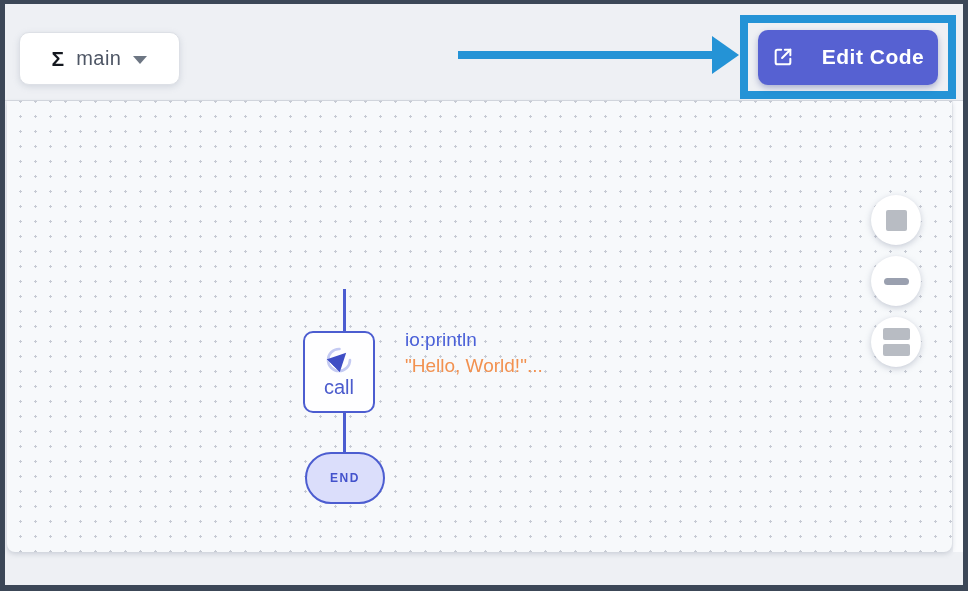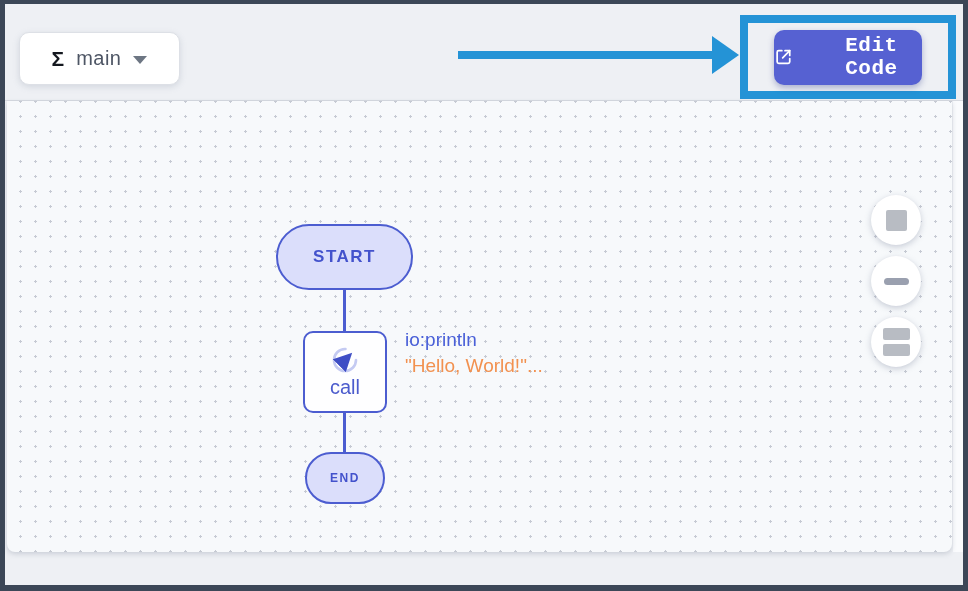--- a/index.html
+++ b/index.html
@@ -54,26 +54,26 @@
     border-bottom: 19px solid transparent;
     border-left: 27px solid #2493d6;
   }
   .highlight-box {
     position: absolute; left: 735px; top: 11px;
     width: 216px; height: 84px;
     border: 8px solid #2493d6;
     display: flex; align-items: center; justify-content: center;
   }
   .edit-code-btn {
-    width: 148px; height: 55px;
+    width: 180px; height: 55px;
     background: #5661d2;
     border: none; border-radius: 10px;
     box-shadow: 0 3px 6px rgba(50,60,140,.35);
     color: #ffffff; font-size: 21px; font-weight: 600;
-    font-family: Liberation Mono, monospace;
+    font-family: Liberation Sans, sans-serif;
     letter-spacing: .5px;
     display: flex; align-items: center; justify-content: center; gap: 28px;
     cursor: pointer;
   }
 
   
   .canvas {
     position: absolute; left: 2px; top: 97px;
     width: 945px; height: 451px;
     background-color: #f7f9fb;
@@ -101,21 +101,21 @@
   .end-node   { left: 298px; top: 351px; width: 80px;  height: 52px; border-radius: 26px; font-size: 12px; }
 
   .connector {
     position: absolute; width: 3px; background: #4c5dd0;
   }
   .connector-1 { left: 336px; top: 188px; height: 43px; }
   .connector-2 { left: 336px; top: 311px; height: 41px; }
 
   .call-node {
     position: absolute; left: 296px; top: 230px;
-    width: 84px; height: 82px;
+    width: 72px; height: 82px;
     background: #fefeff;
     border: 2px solid #4c5dd0;
     border-radius: 10px;
     display: flex; flex-direction: column; align-items: center; justify-content: center;
     gap: 1px; cursor: pointer;
   }
   .call-label { font-size: 20px; color: #4c5ccd; }
 
   .call-args {
     position: absolute; left: 398px; top: 226px;
@@ -166,23 +166,20 @@
         </svg>
         <span>Edit Code</span>
       </button>
     </div>
 
     <div class="topbar-divider"></div>
 
     <div class="right-strip"></div>
     <div class="canvas">
 
-      <div class="node-pill start-node">
-        <span>START</span>
-      </div>
 
       <div class="connector connector-1"></div>
 
       <div class="call-node">
         <svg width="30" height="30" viewBox="0 0 30 30">
           <defs>
             <marker id="ah" markerWidth="8" markerHeight="8" refX="5" refY="3.5" orient="auto">
               <path d="M0,0 L7,3.5 L0,7 Z" fill="#3f4ec5"></path>
             </marker>
           </defs>

